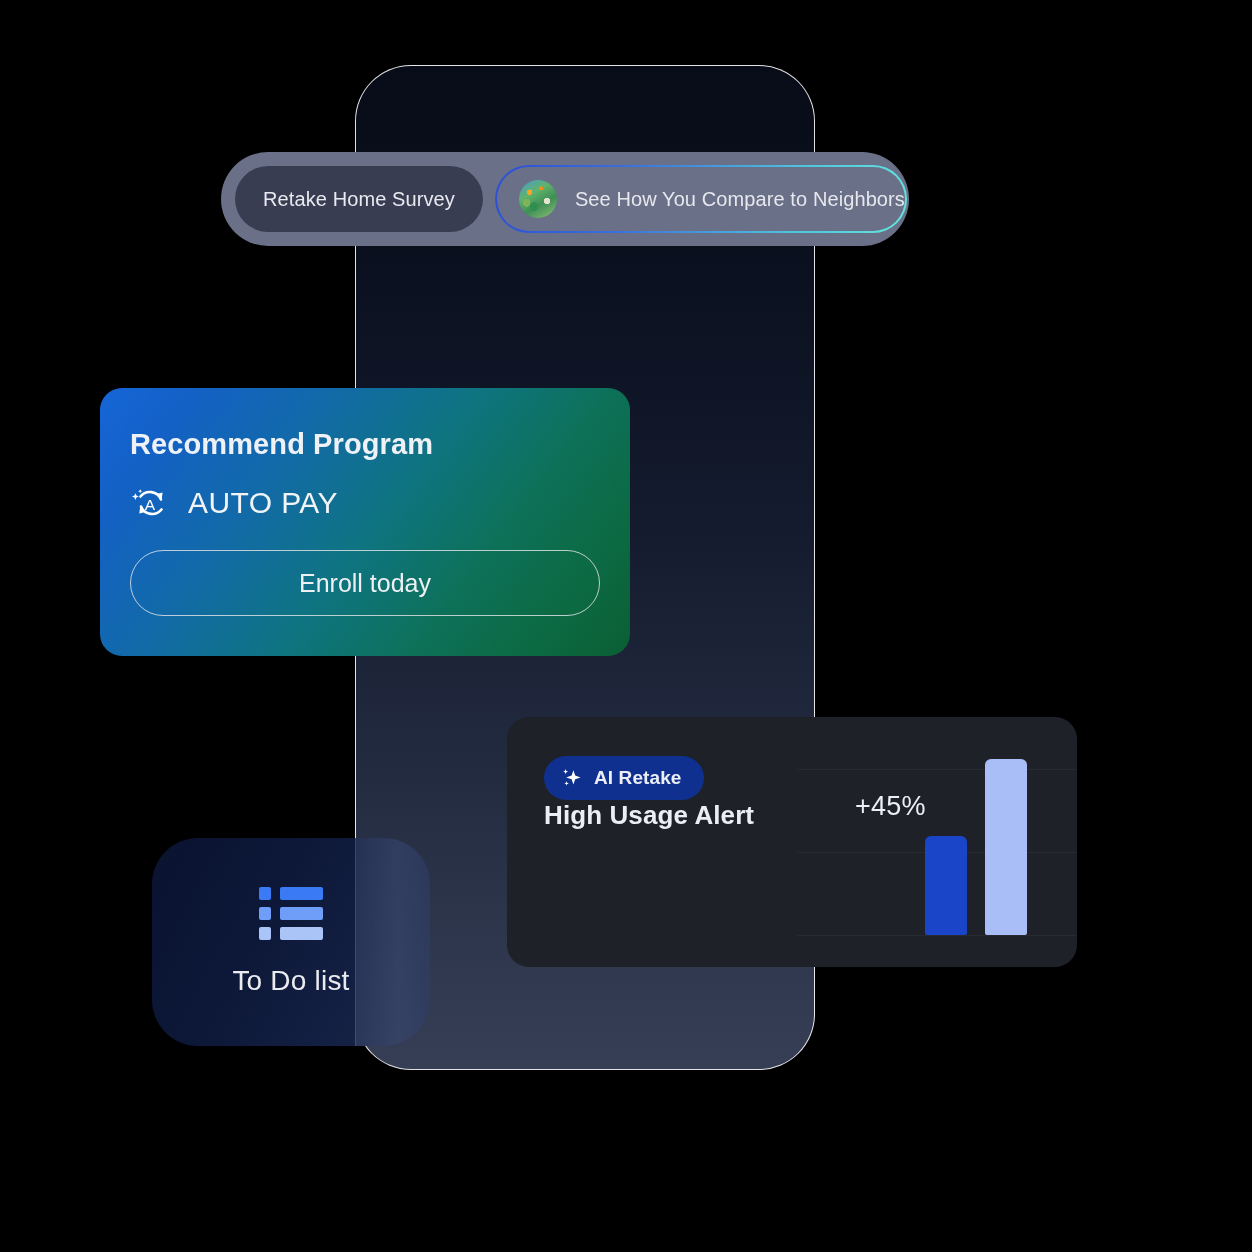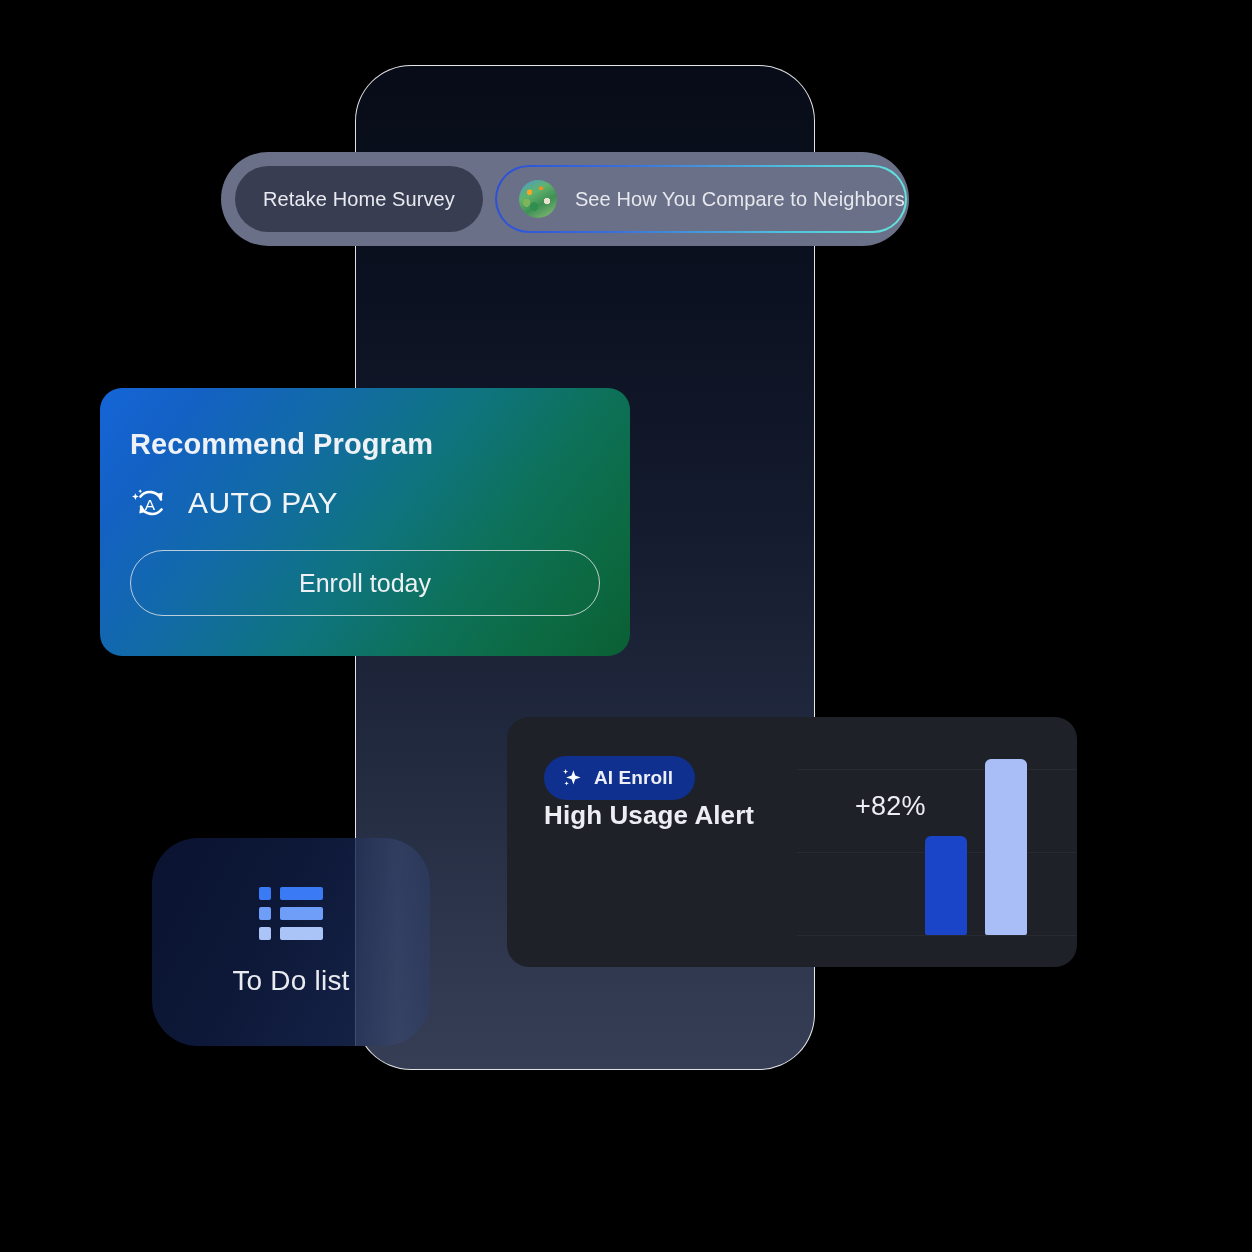--- a/index.html
+++ b/index.html
@@ -355,28 +355,28 @@
       <i style="top:218px"></i>
     </div>
 
     <div id="insight-left">
       <div id="ai-badge">
         <svg id="sparkle-icon" viewBox="0 0 24 24">
           <path d="M13.4 4.2 L15.2 9.6 L20.6 11.4 L15.2 13.2 L13.4 18.6 L11.6 13.2 L6.2 11.4 L11.6 9.6 Z" fill="#ffffff"></path>
           <path d="M5.6 3.0 L6.3 4.9 L8.2 5.6 L6.3 6.3 L5.6 8.2 L4.9 6.3 L3.0 5.6 L4.9 4.9 Z" fill="#ffffff"></path>
           <path d="M6.6 15.2 L7.2 16.8 L8.8 17.4 L7.2 18.0 L6.6 19.6 L6.0 18.0 L4.4 17.4 L6.0 16.8 Z" fill="#ffffff"></path>
         </svg>
-        <span class="label">AI Enroll</span>
+        <span class="label">AI Retake</span>
       </div>
 
       <div id="insight-title">High Usage Alert</div>
     </div>
 
     <div id="insight-chart">
-      <div id="delta-label">+82%</div>
+      <div id="delta-label">+45%</div>
       <div class="bar" id="bar-current"></div>
       <div class="bar" id="bar-projected"></div>
     </div>
 
   </div>
 
   <div id="todo-card">
     <div id="todo-glass"></div>
 
     <div id="todo-icon">

